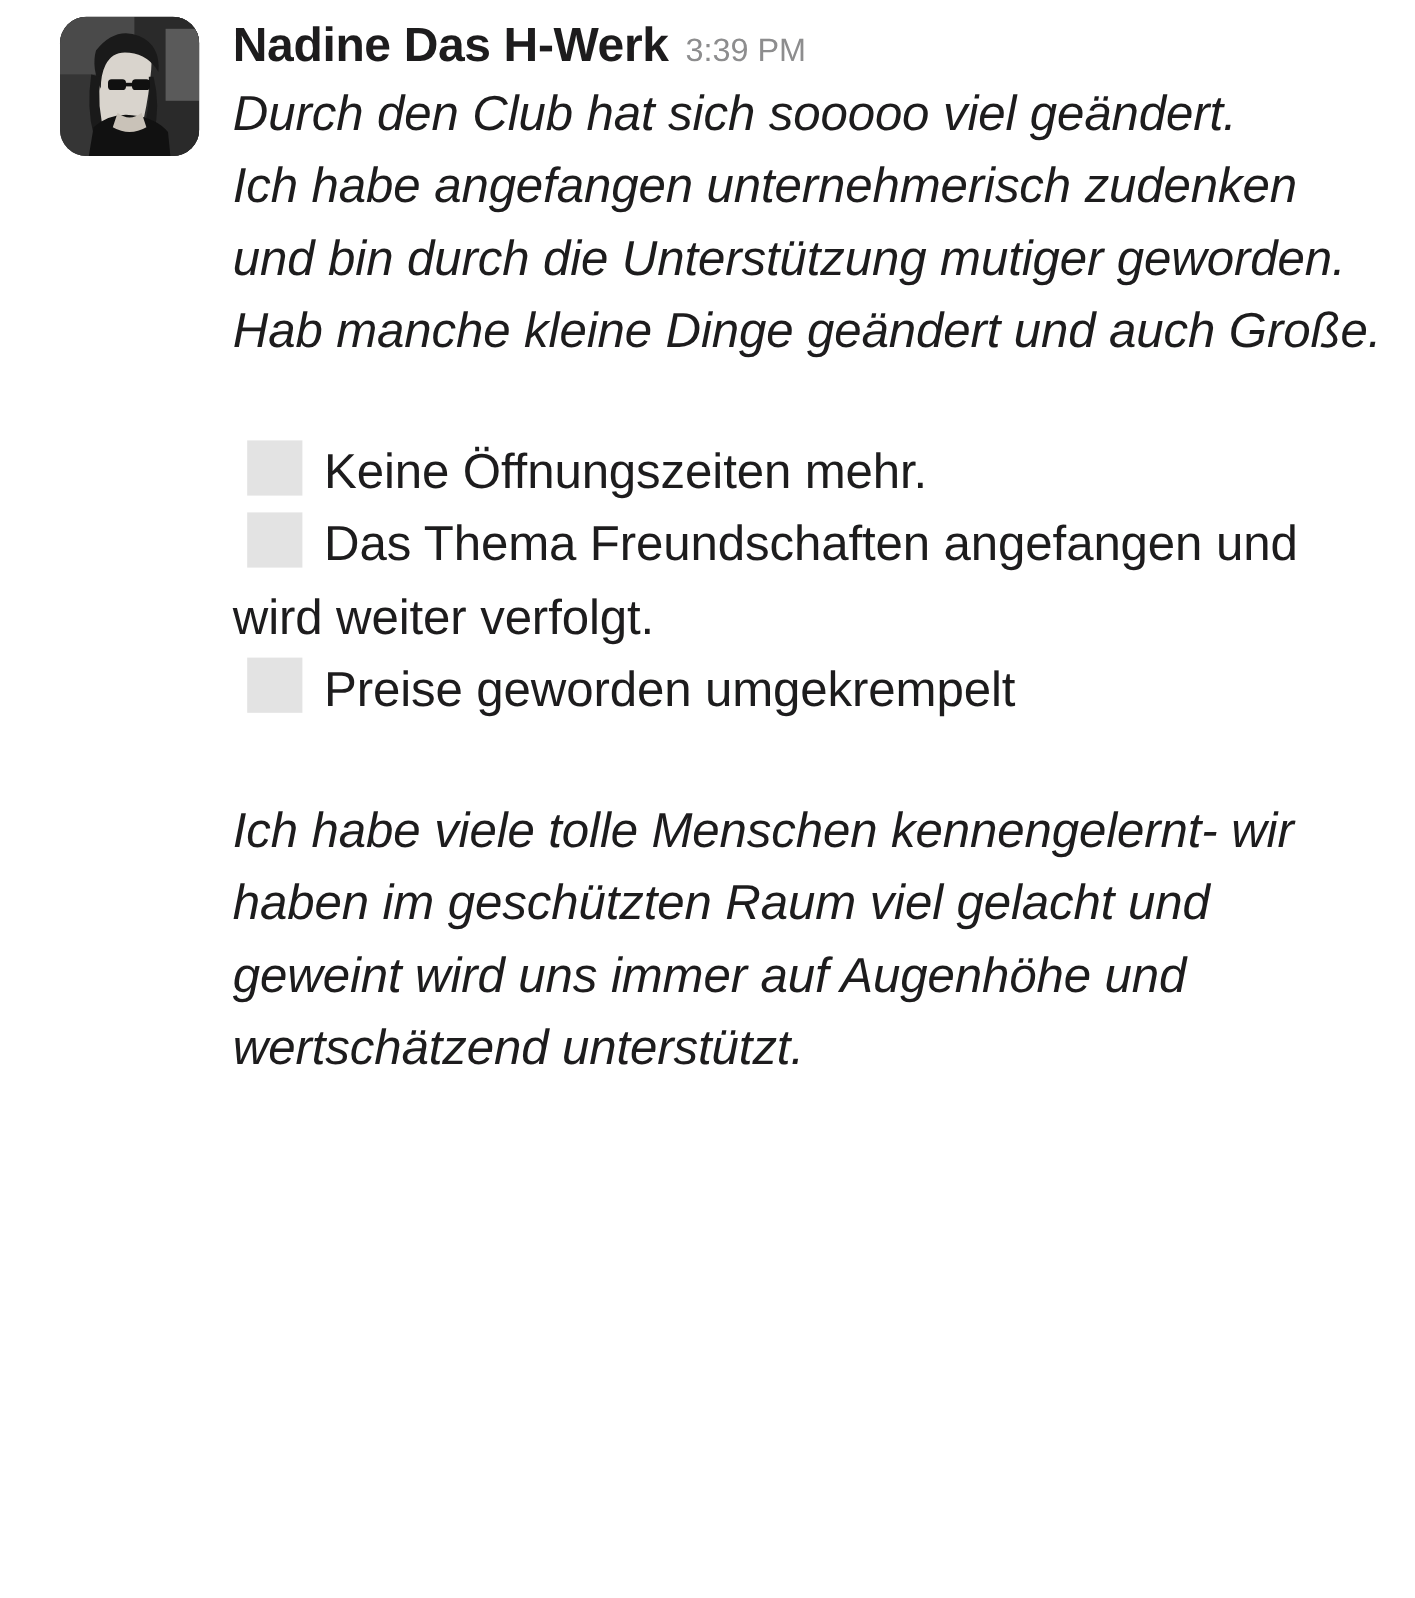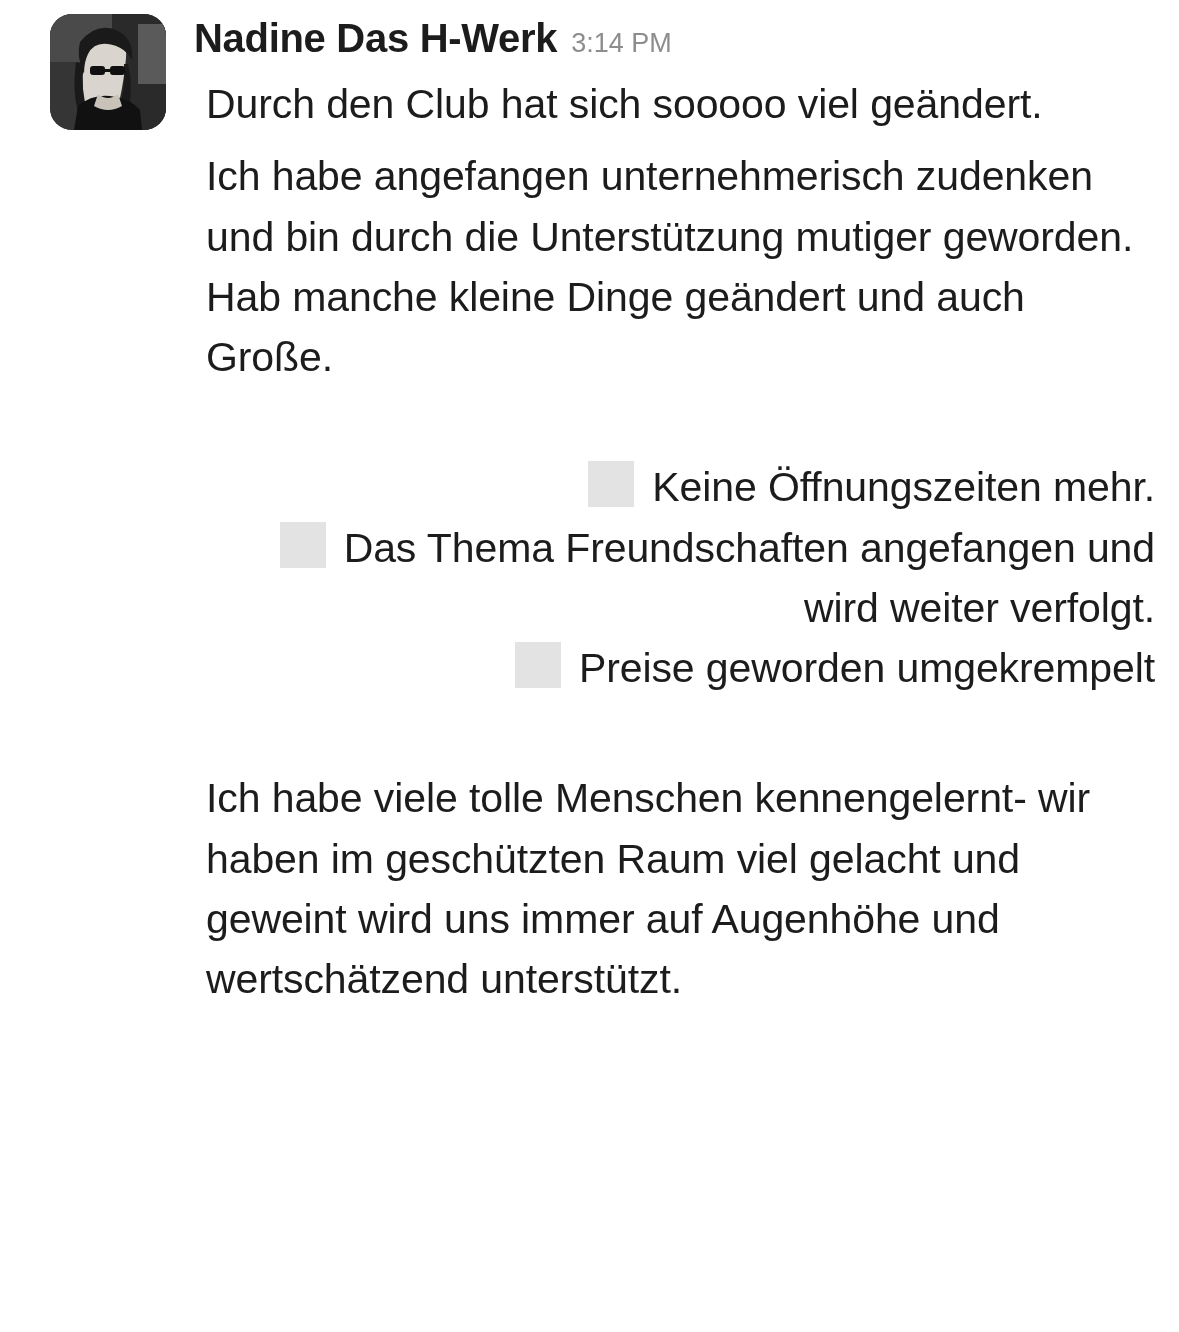--- a/index.html
+++ b/index.html
@@ -62,35 +62,35 @@
     line-height: 1.2;
   }
 
   .text {
     font-size: 41px;
     line-height: 1.47;
     color: #1d1c1d;
     letter-spacing: -0.1px;
   }
   .para {
-    margin: 12px;
+    margin: 0;
+    font-style: italic;
   }
   .blank-line {
     height: 58px;
   }
 
   .bullet-list {
     margin: 0;
     padding: 0;
     list-style: none;
   }
   .bullet-item {
     position: relative;
     padding-left: 0;
-    text-align: right;
   }
   .emoji-box {
     display: inline-block;
     width: 46px;
     height: 46px;
     background: #e3e3e3;
     vertical-align: -6px;
     margin-left: 12px;
     margin-right: 18px;
   }
@@ -115,21 +115,21 @@
       <rect x="54" y="55" width="7" height="3" fill="#101010"></rect>
       <path d="M28 92 q14 -12 32 -10 q20 2 30 14 l2 20 H24z" fill="#111111"></path>
       <path d="M48 80 q10 8 20 0 l4 12 q-14 8 -28 0z" fill="#c9c2b8"></path>
     </svg>
   </div>
 
   <div class="body">
 
     <div class="header-line">
       <span class="author">Nadine Das H-Werk</span>
-      <span class="timestamp">3:14 PM</span>
+      <span class="timestamp">3:39 PM</span>
     </div>
 
     <div class="text">
 
       <p class="para">Durch den Club hat sich sooooo viel geändert.</p>
       <p class="para">Ich habe angefangen unternehmerisch zudenken und bin durch die Unterstützung mutiger geworden. Hab manche kleine Dinge geändert und auch Große.</p>
 
       <div class="blank-line"></div>
 
       <ul class="bullet-list">

